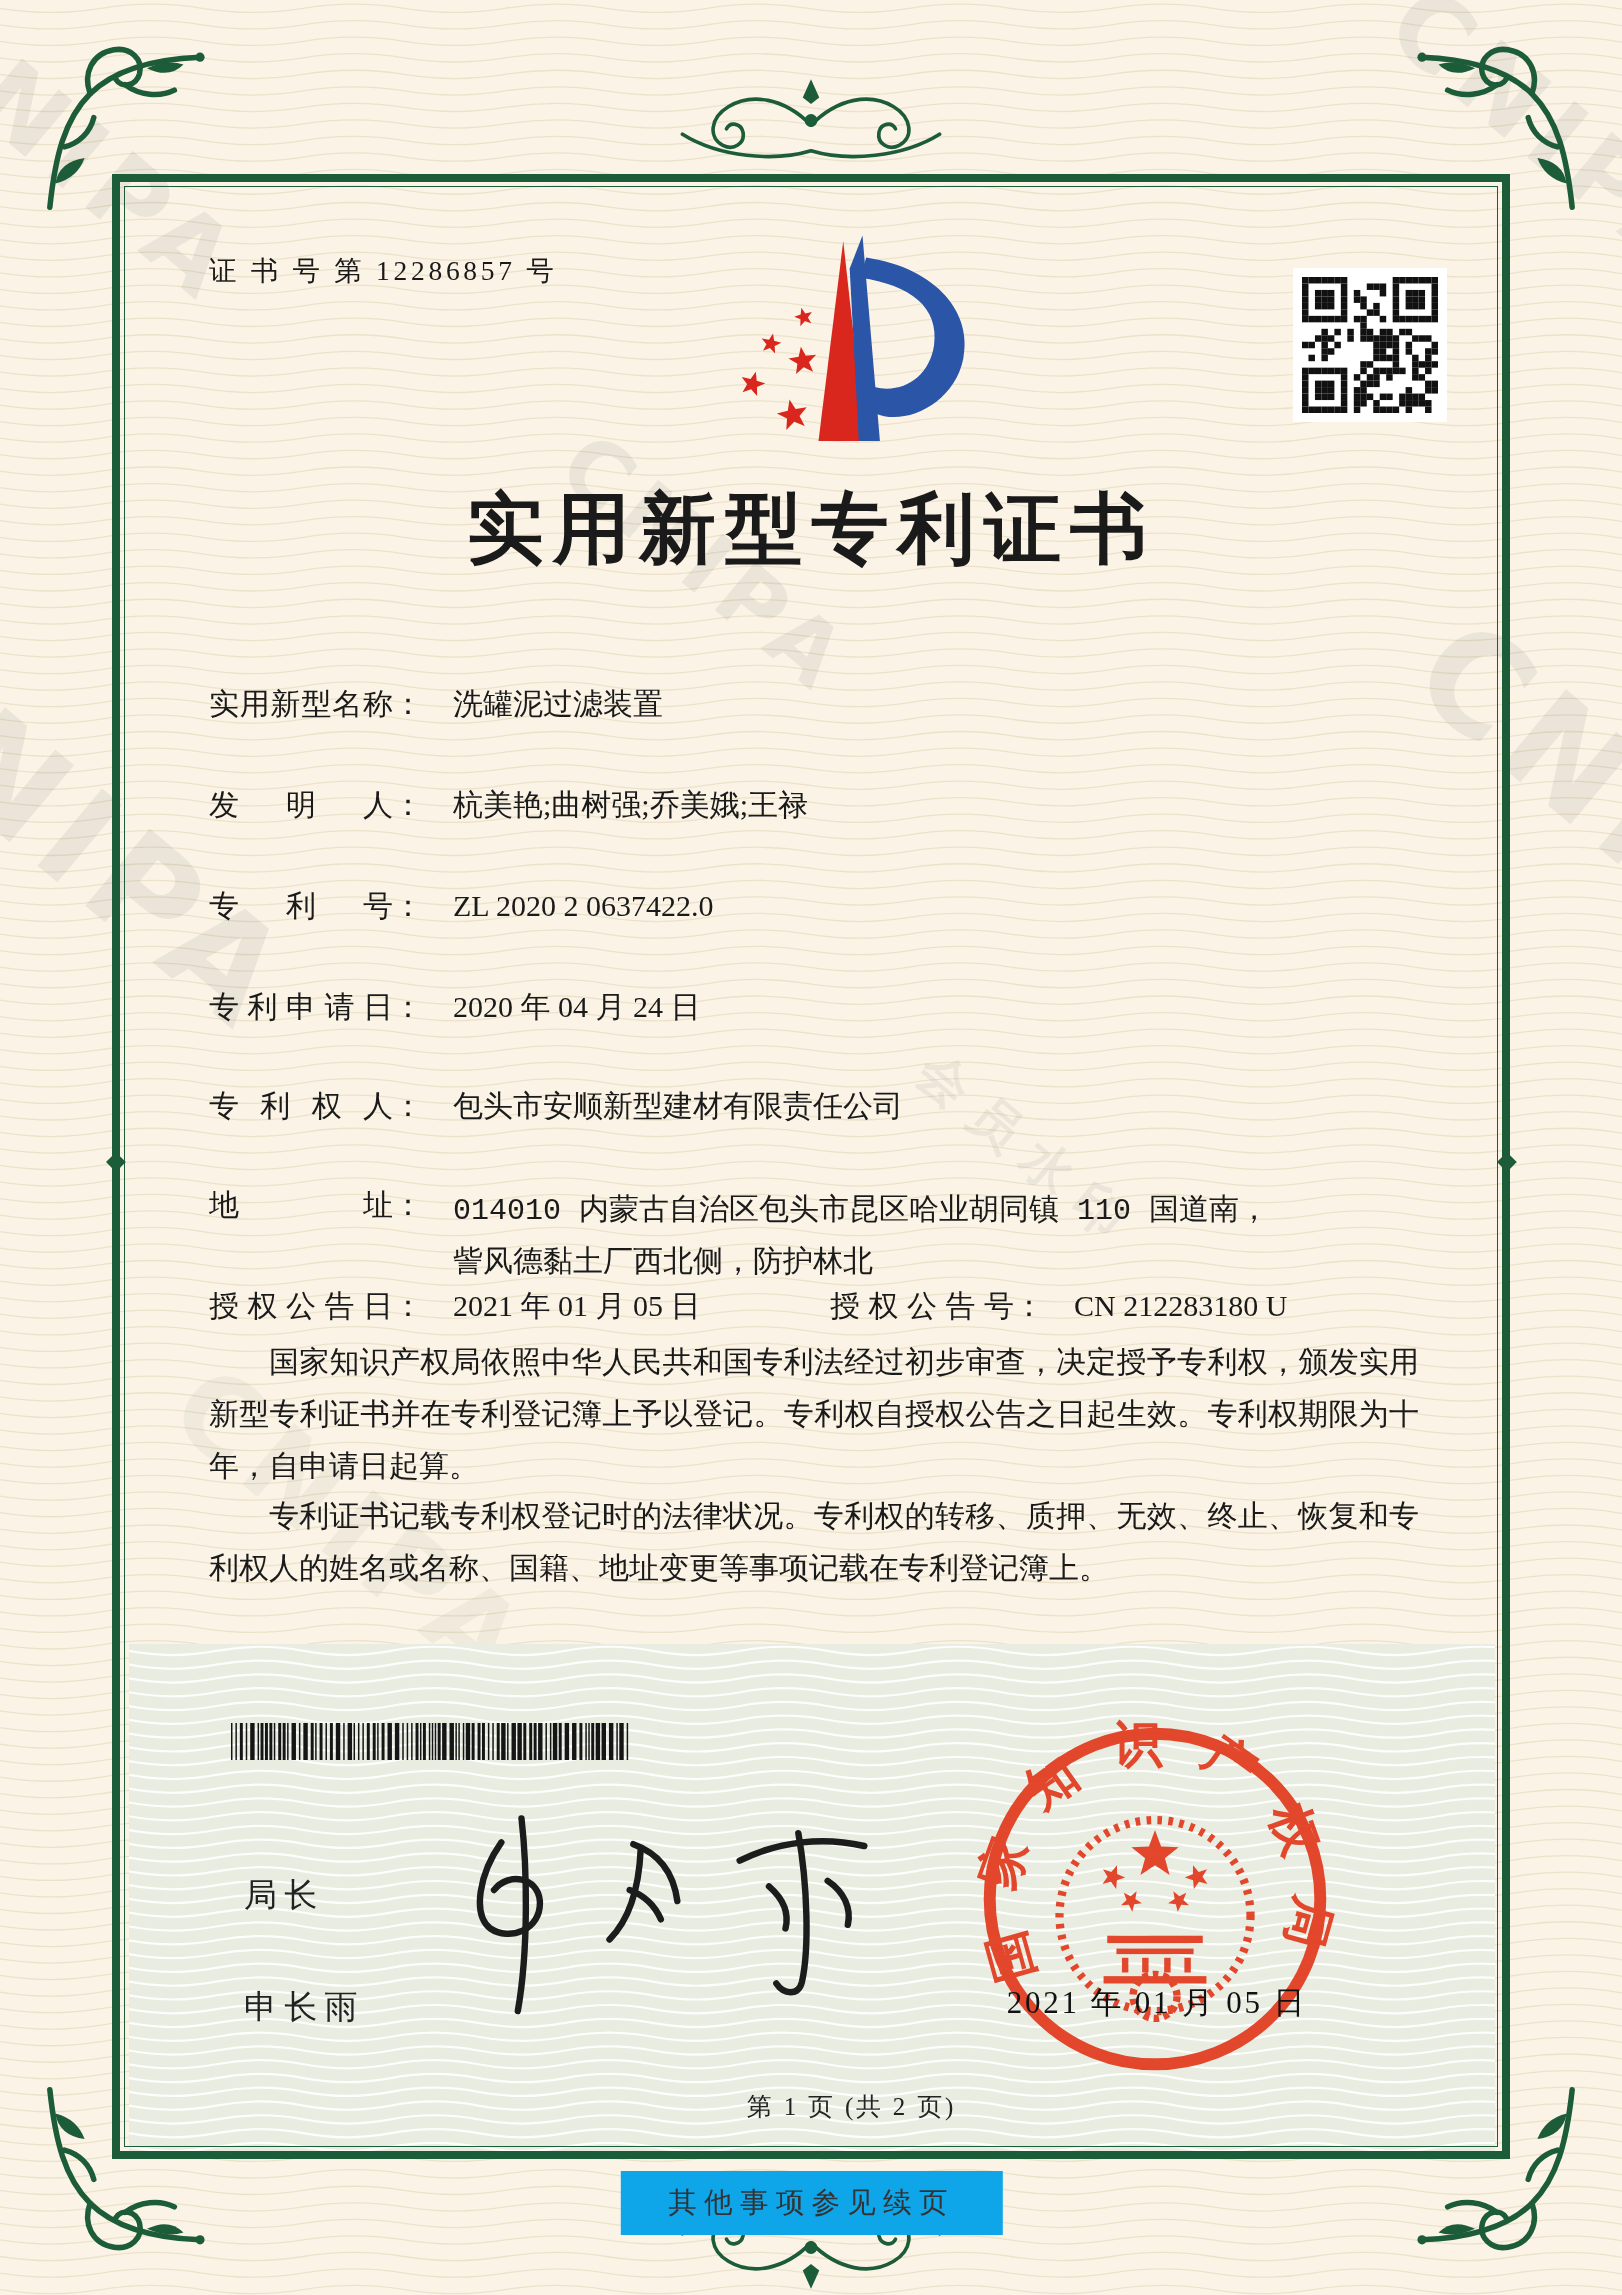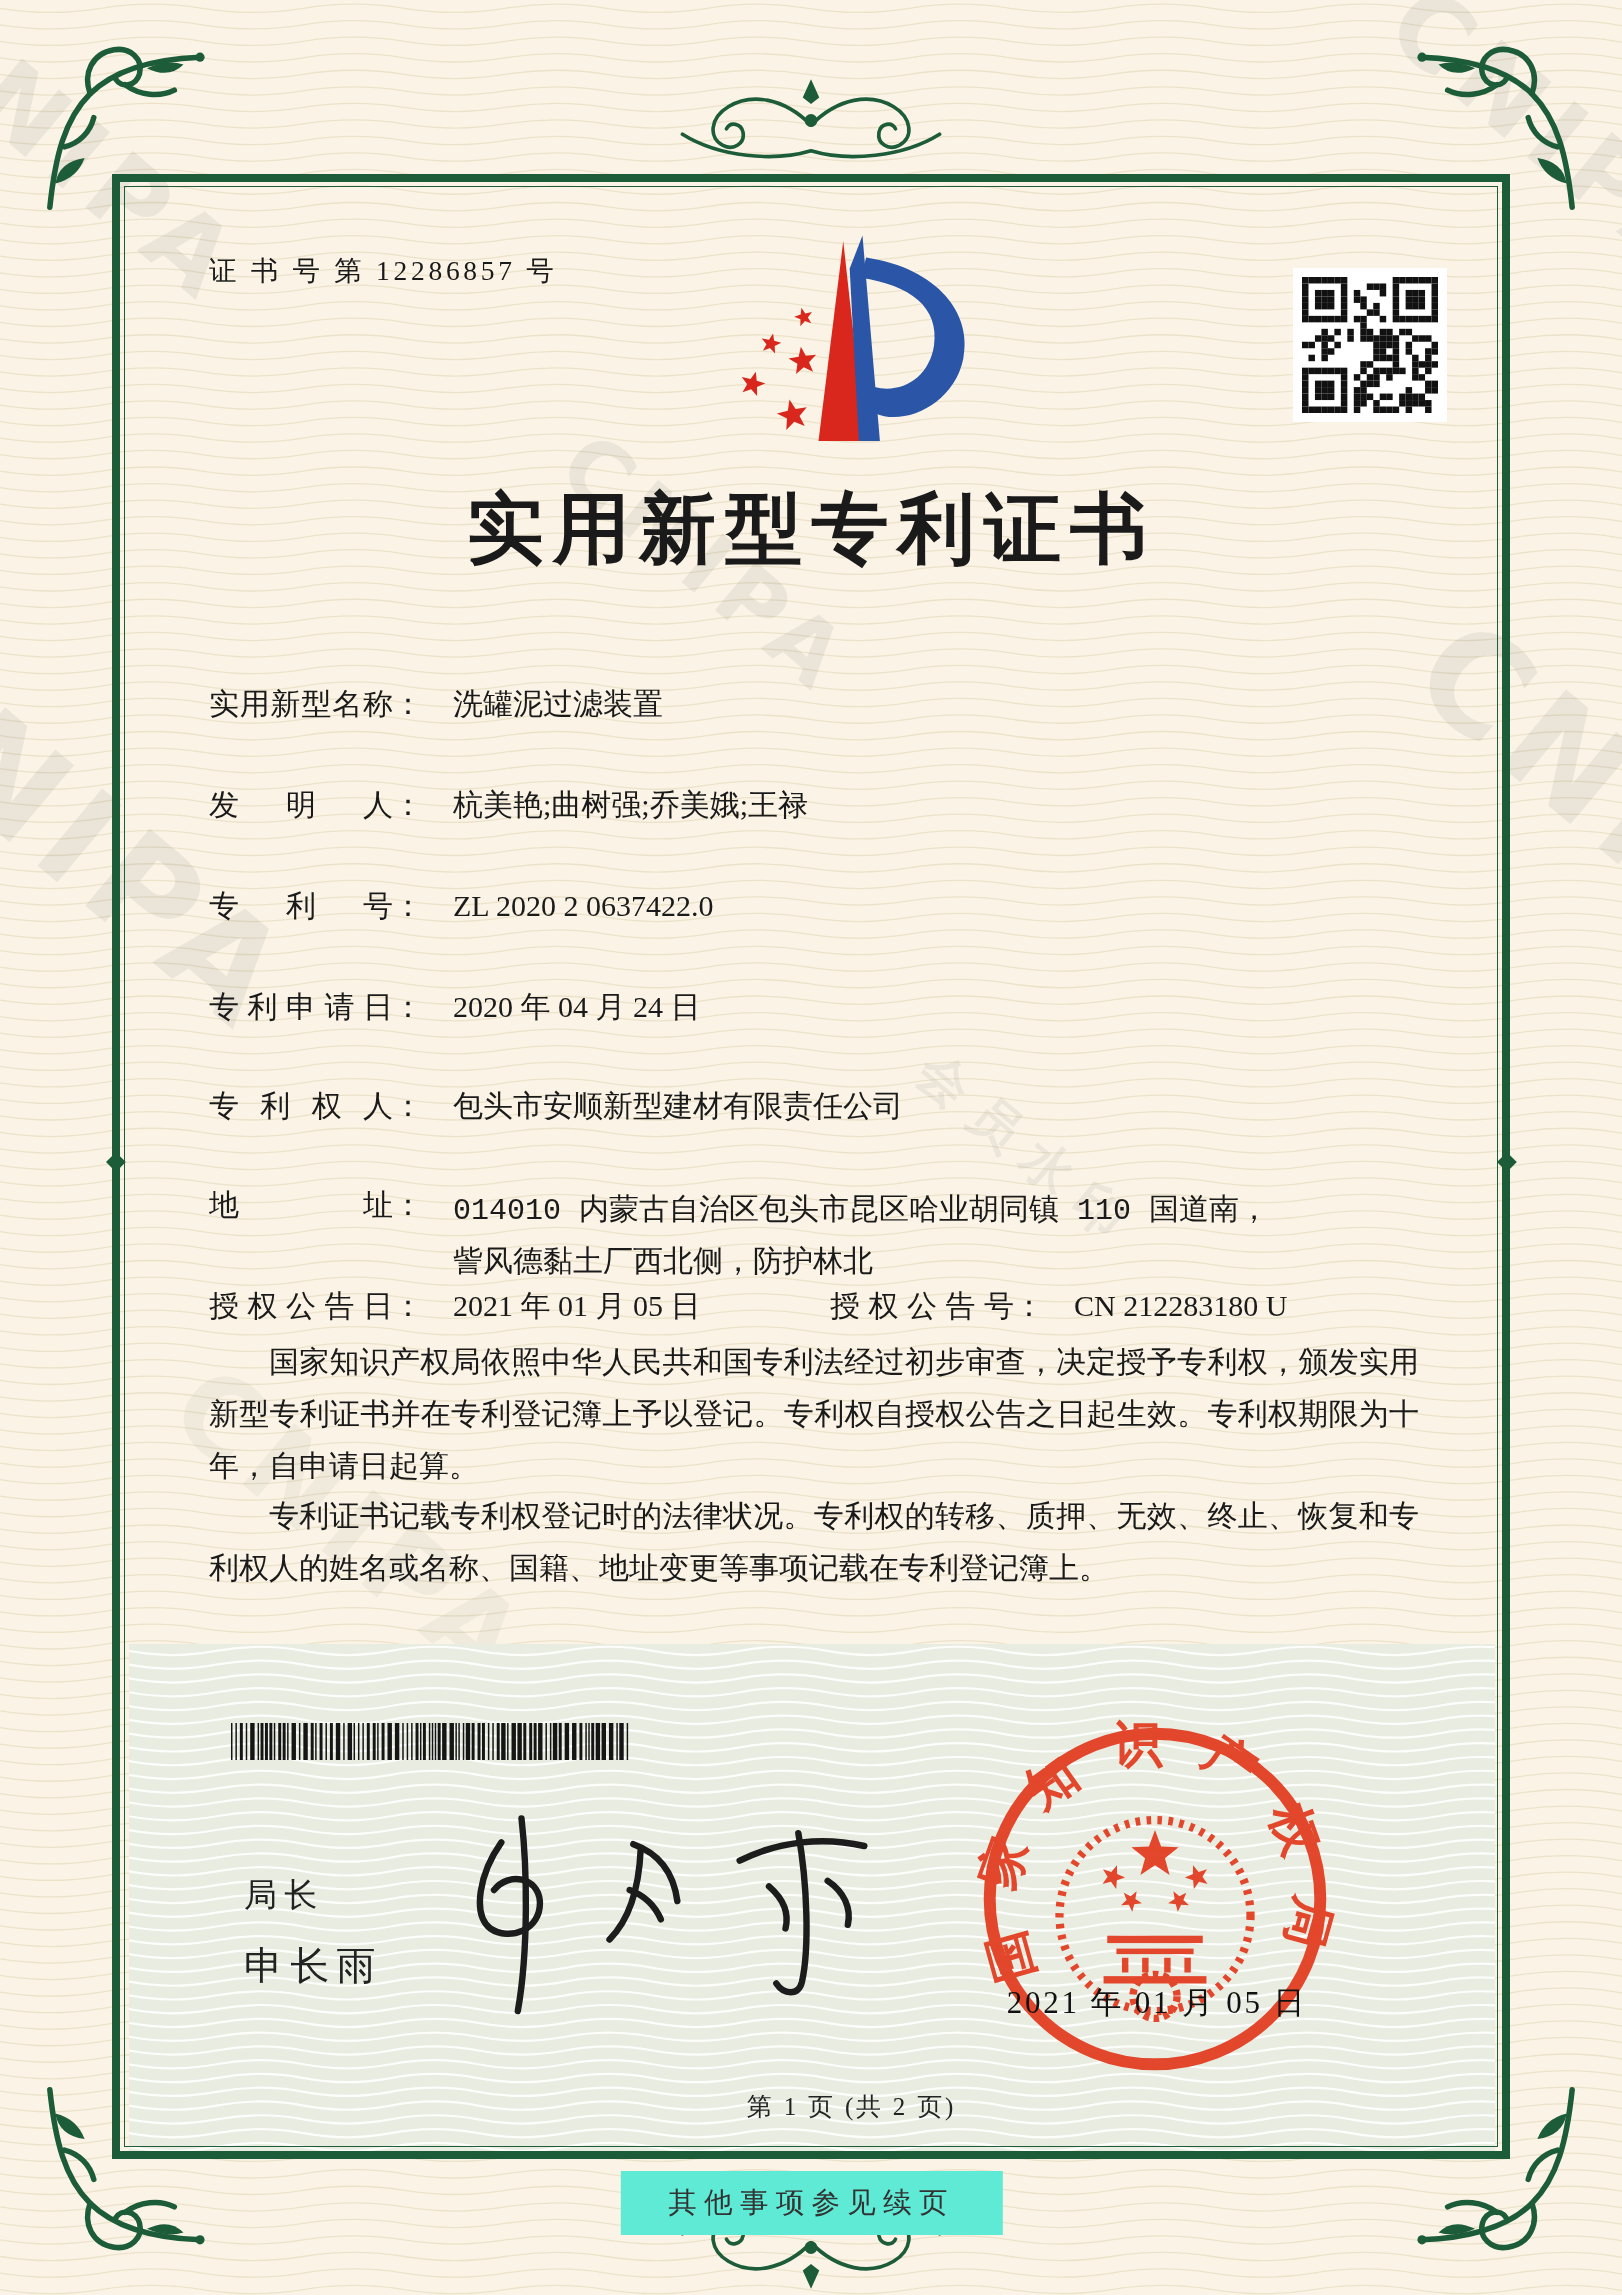--- a/index.html
+++ b/index.html
@@ -29,28 +29,28 @@
   .flabel{display:inline-block;width:184px;text-align:justify;text-align-last:justify;vertical-align:top;}
   .fvalue{margin-left:30px;}
   .addr-val{display:inline-block;vertical-align:top;white-space:normal;width:1074px;line-height:52px;font-family:Liberation Mono, monospace;}
   .pair2{position:absolute;left:621px;top:0;}
   .para{position:absolute;left:209px;width:1210px;font-size:30px;line-height:52px;
         text-align:justify;text-indent:2em;z-index:3;}
   
   .band{position:absolute;left:129px;top:1644px;width:1366px;height:508px;background:#e8ece1;z-index:1;overflow:hidden;}
   .barcode{position:absolute;left:231px;top:1723px;z-index:3;}
   .director-label{position:absolute;left:244px;top:1873px;font-size:33px;letter-spacing:7.3px;z-index:3;color:#222;}
-  .director-name{position:absolute;left:244px;top:1939px;font-size:39px;letter-spacing:7.3px;z-index:3;color:#222;}
+  .director-name{position:absolute;left:244px;top:1985px;font-size:33px;letter-spacing:7.3px;z-index:3;color:#222;}
   .sig{position:absolute;left:413px;top:1802px;z-index:4;}
   .seal{position:absolute;left:975px;top:1719px;z-index:4;opacity:.93;}
   .seal-date{position:absolute;left:955px;top:1982px;width:404px;text-align:center;
              font-size:31px;letter-spacing:2.8px;color:#111;z-index:5;}
   .page-info{position:absolute;left:0;top:2090px;width:100%;text-align:center;font-size:25px;
              letter-spacing:2.8px;z-index:3;color:#222;padding-left:40px;}
-  .continuation{position:absolute;left:50%;transform:translateX(-50%);top:2171px;background:#5eead4;
+  .continuation{position:absolute;left:50%;transform:translateX(-50%);top:2171px;background:#0ea5e9;
                 padding:13px 48px;font-size:28.5px;letter-spacing:7.3px;z-index:3;color:#333;white-space:nowrap;}
 </style>
 </head>
 <body>
 
 <svg width="0" height="0" style="position:absolute">
   <defs>
     <path id="star5" d="M0,-10 L2.47,-3.4 9.51,-3.09 3.99,1.3 5.88,8.09 0,4.2 -5.88,8.09 -3.99,1.3 -9.51,-3.09 -2.47,-3.4 Z"></path>
     <symbol id="sym-corner" viewBox="0 0 190 190">
       <g fill="none" stroke="currentColor" stroke-width="6" stroke-linecap="round">

